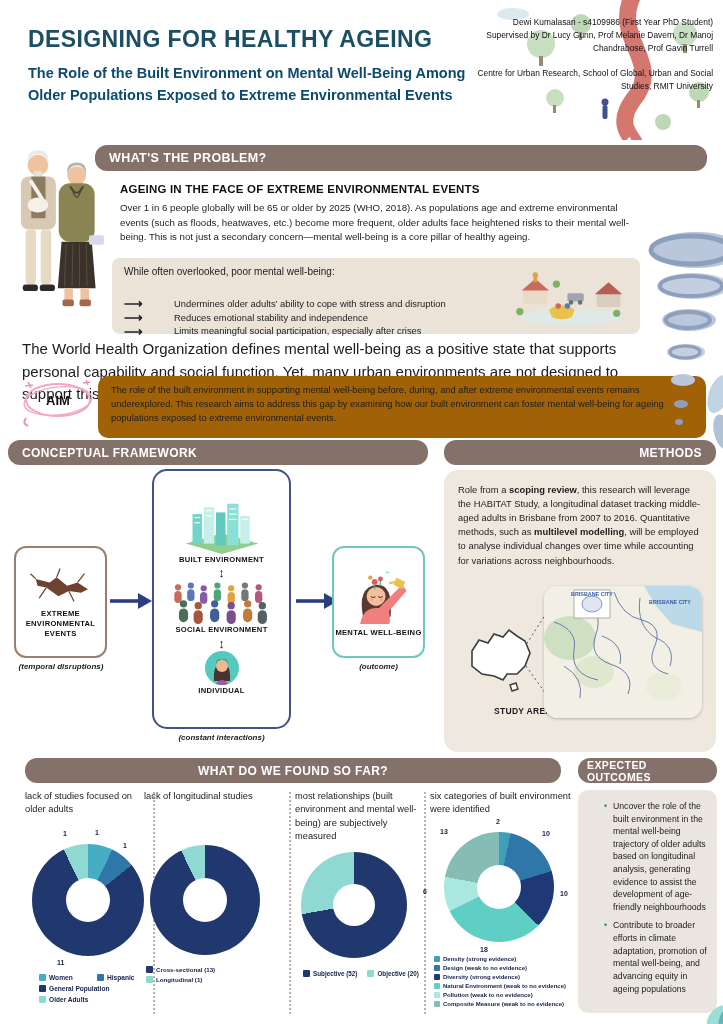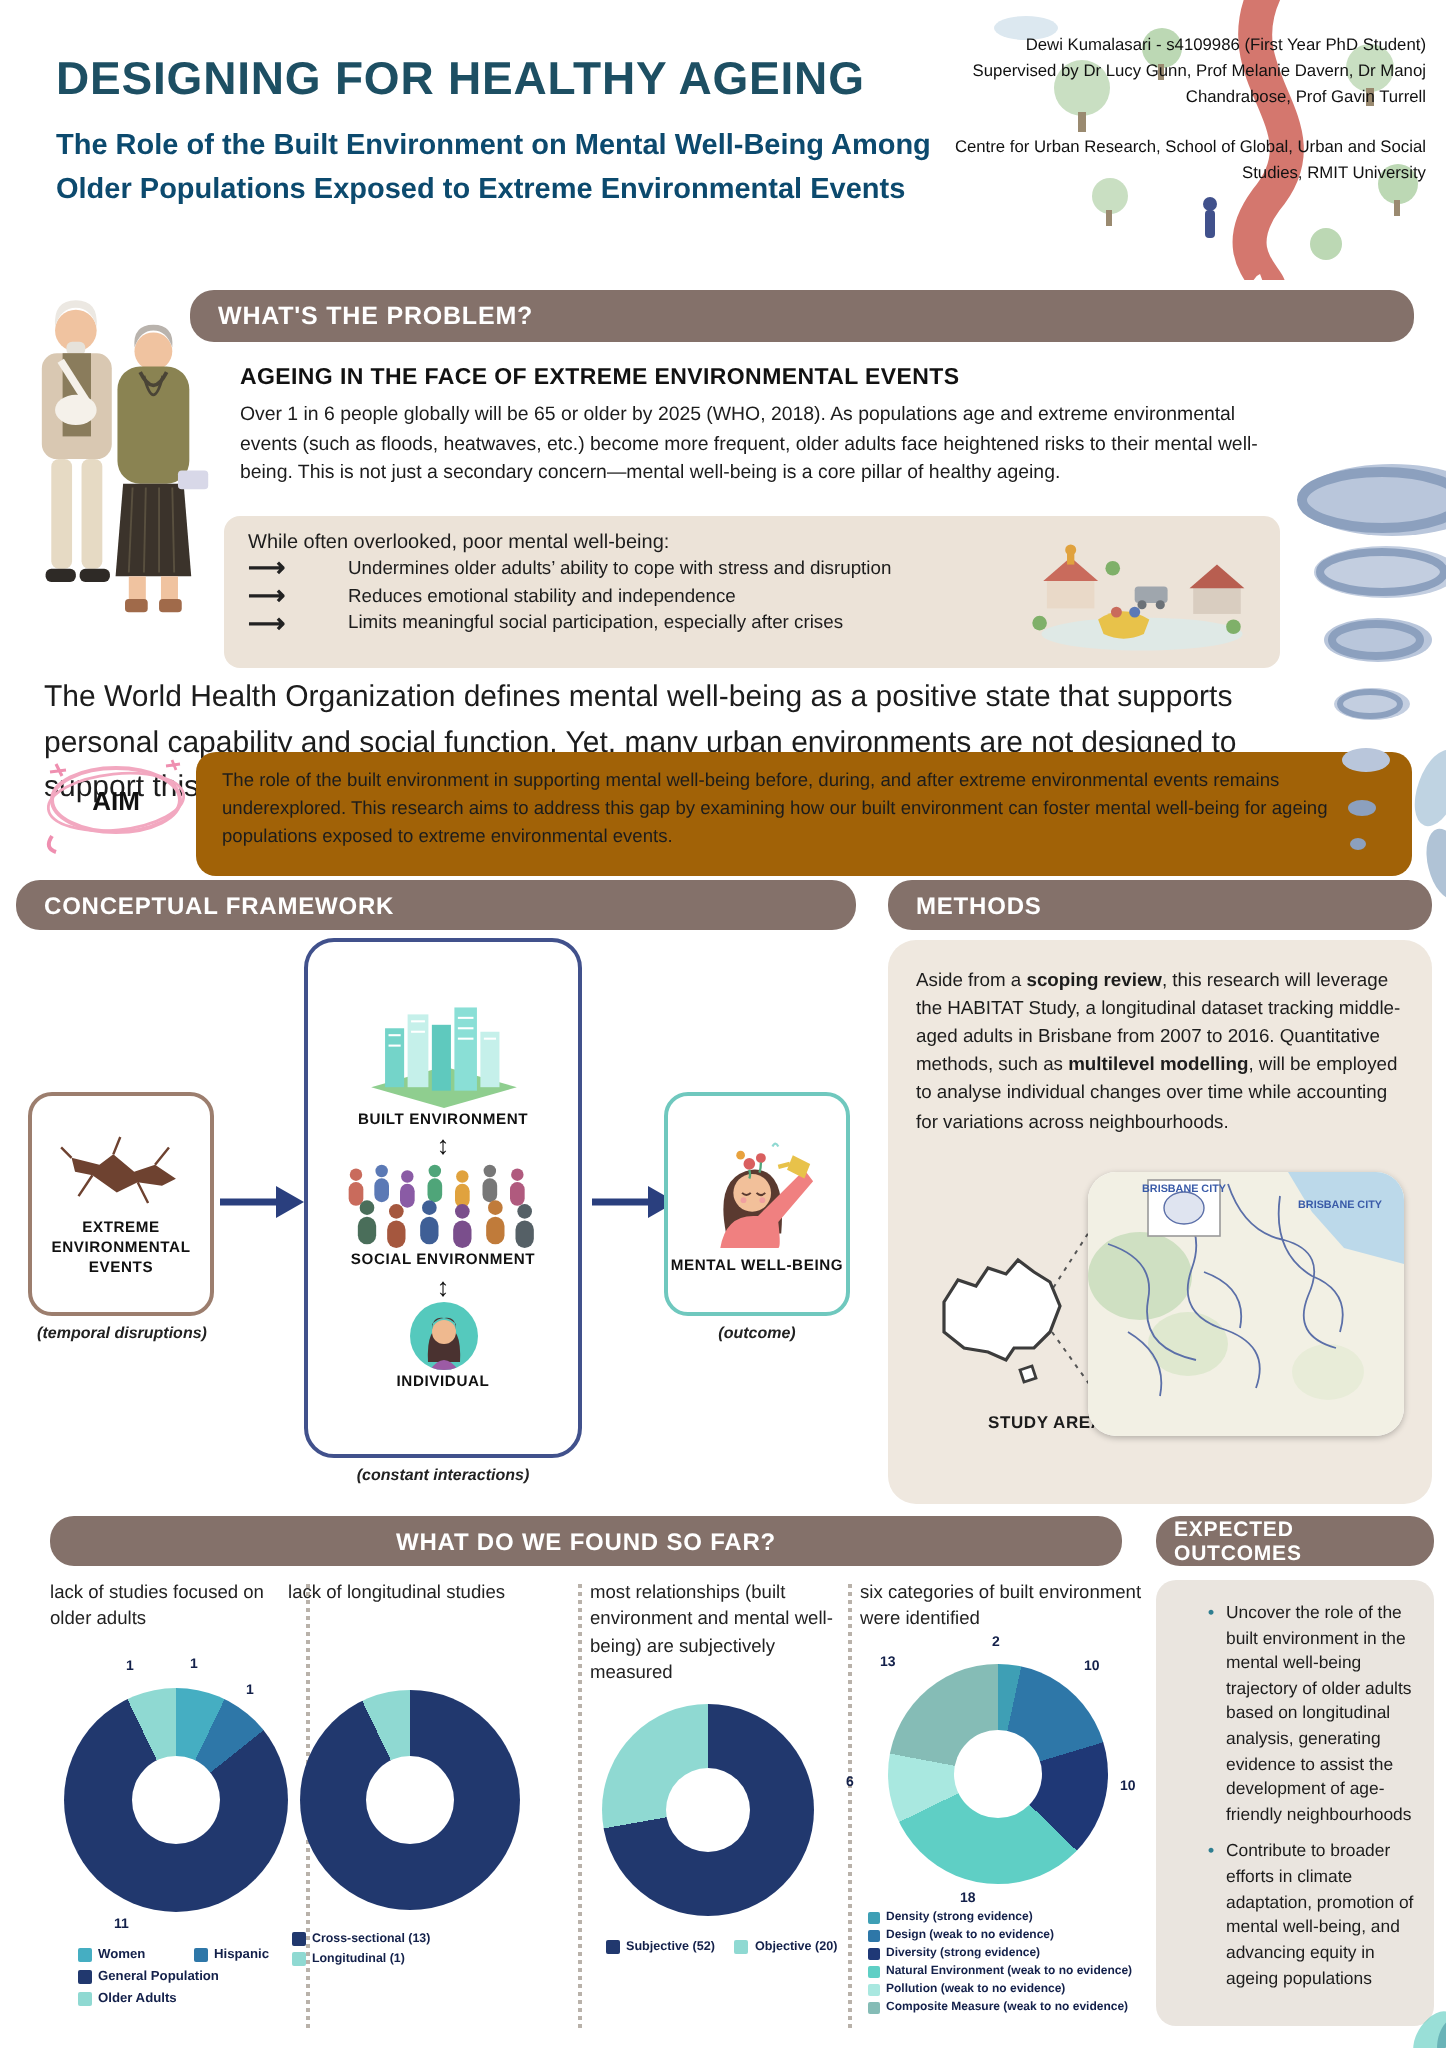--- a/index.html
+++ b/index.html
@@ -10,30 +10,30 @@
   .title { position:absolute; left:28px; top:26px; font-size:23px; font-weight:800; letter-spacing:.4px; color:#1d4f63; }
   .subtitle { position:absolute; left:28px; top:62px; width:438px; font-size:14.5px; line-height:1.55; color:#0c4a6e; font-weight:600; }
   .authors { position:absolute; right:10px; top:16px; width:238px; font-size:8.4px; line-height:1.55; text-align:right; color:#111; z-index:3; }
   .authors .affil { margin-top:12px; }
   .park { position:absolute; right:0; top:0; width:240px; height:140px; z-index:1; }
 
   
   .bar { position:absolute; background:#84716a; color:#fff; font-weight:800; letter-spacing:.4px; border-radius:12px; display:flex; align-items:center; padding:0 14px; }
   .bar-problem { left:95px; top:145px; width:612px; height:26px; font-size:12.5px; }
   .bar-framework { left:8px; top:440px; width:420px; height:25px; font-size:12px; }
-  .bar-methods { left:444px; top:440px; width:272px; height:25px; font-size:12px; }
+  .bar-methods { left:444px; top:440px; width:272px; height:25px; font-size:12px;justify-content:flex-end; }
   .bar-found { left:25px; top:758px; width:536px; height:25px; font-size:12px; justify-content:center; }
   .bar-outcomes { left:578px; top:758px; width:139px; height:25px; font-size:10.5px; padding:0 9px; }
 
   
   .couple { position:absolute; left:2px; top:140px; width:104px; height:198px; z-index:2; }
   .problem-heading { position:absolute; left:120px; top:183px; font-size:11.5px; font-weight:800; color:#111; letter-spacing:.2px; }
   .problem-intro { position:absolute; left:120px; top:201px; width:524px; font-size:9.7px; line-height:1.5; }
   .overlook-box { position:absolute; left:112px; top:258px; width:528px; height:76px; background:#ece3d8; border-radius:8px; padding:8px 12px; }
-  .overlook-title { font-size:10px; margin-bottom:0; }
+  .overlook-title { font-size:10px; margin-bottom:20px; }
   .overlook-item { display:flex; align-items:center; gap:8px; font-size:9.4px; line-height:1.45; }
   .arrow-glyph { color:#222; font-size:13px; font-weight:700; line-height:1; width:42px; letter-spacing:-2px; }
   .disaster { position:absolute; right:10px; top:6px; width:118px; height:64px; }
   .tornado { position:absolute; right:-18px; top:222px; width:100px; height:215px; z-index:1; }
   .who-text { position:absolute; left:22px; top:338px; width:628px; font-size:15px; line-height:1.5; }
   .aim-badge { position:absolute; left:20px; top:378px; width:76px; height:50px; }
   .aim-label { position:absolute; left:0; top:0; width:76px; height:44px; display:flex; align-items:center; justify-content:center; font-size:13px; font-weight:800; color:#111; }
   .aim-box { position:absolute; left:98px; top:376px; width:608px; height:62px; background:#a16207; border-radius:10px; padding:8px 13px; font-size:9.3px; line-height:1.5; }
 
   
@@ -315,21 +315,21 @@
     </svg>
     <div class="fw-label">MENTAL WELL-BEING</div>
   </div>
   <div class="fw-caption" style="left:332px; top:662px; width:93px;">(outcome)</div>
 
   <div class="bar bar-methods">
     <span>METHODS</span>
   </div>
   <div class="methods-box">
     <div class="methods-text">
-      <span>Aside from a </span><strong>scoping review</strong><span>, this research will leverage the HABITAT Study, a longitudinal dataset tracking middle-aged adults in Brisbane from 2007 to 2016. Quantitative methods, such as </span><strong>multilevel modelling</strong><span>, will be employed to analyse individual changes over time while accounting for variations across neighbourhoods.</span>
+      <span>Role from a </span><strong>scoping review</strong><span>, this research will leverage the HABITAT Study, a longitudinal dataset tracking middle-aged adults in Brisbane from 2007 to 2016. Quantitative methods, such as </span><strong>multilevel modelling</strong><span>, will be employed to analyse individual changes over time while accounting for variations across neighbourhoods.</span>
     </div>
     <svg class="dash-svg" viewBox="0 0 272 282" preserveAspectRatio="none">
       <line x1="80" y1="178" x2="112" y2="128" stroke="#555" stroke-width="1" stroke-dasharray="2,3"></line>
       <line x1="82" y1="196" x2="112" y2="238" stroke="#555" stroke-width="1" stroke-dasharray="2,3"></line>
     </svg>
     <svg class="aus" viewBox="0 0 84 74">
       <path d="M14,28 L21,17 L30,20 L36,11 L45,14 L51,7 L59,13 L67,18 L72,30 L67,43 L59,51 L49,51 L45,57 L36,53 L24,51 L14,43 Z" fill="#ffffff" stroke="#3c3c3c" stroke-width="1.6"></path>
       <path d="M52,62 l6,-2 2,6 -6,2 Z" fill="#ffffff" stroke="#3c3c3c" stroke-width="1.4"></path>
     </svg>
     <div class="study-label">STUDY AREA</div>

